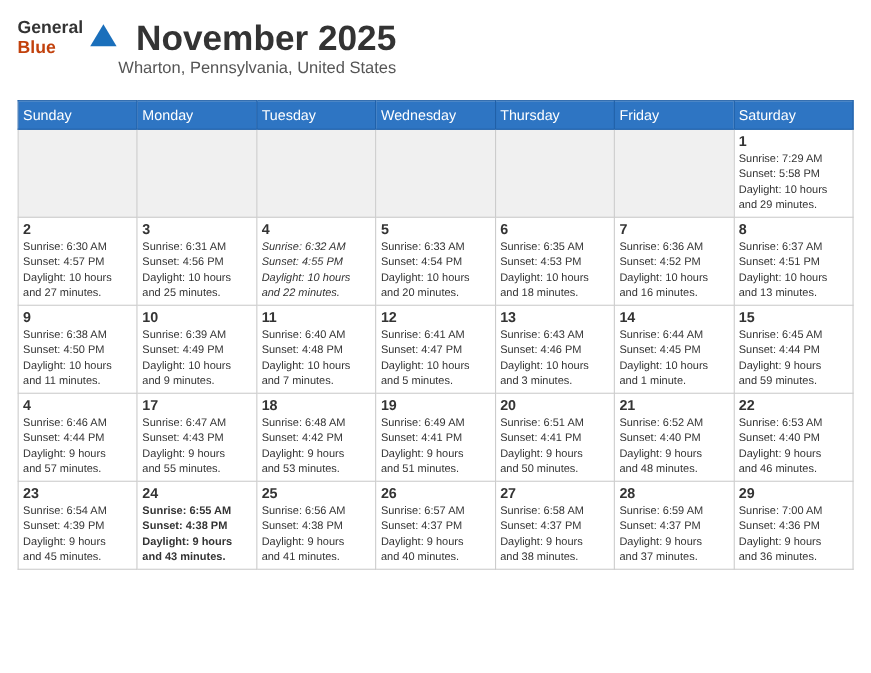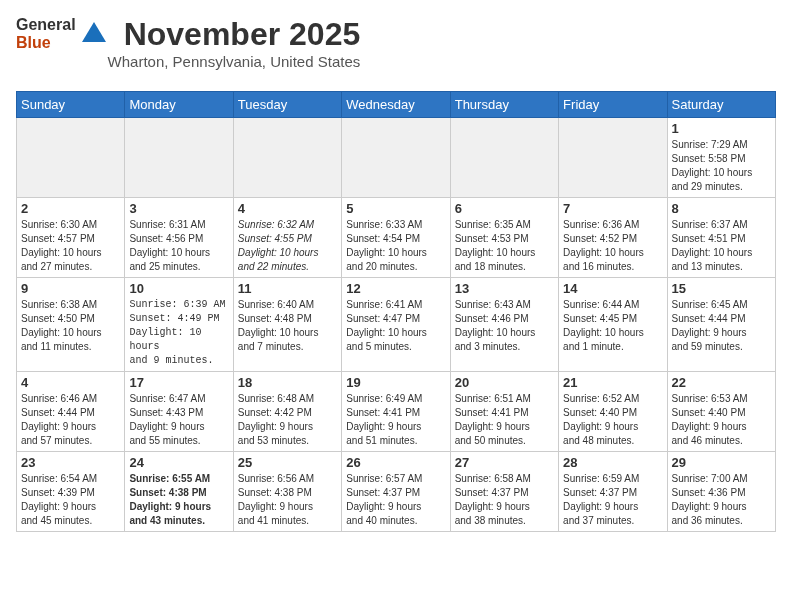--- a/index.html
+++ b/index.html
@@ -161,21 +161,21 @@
         <td><span class="day-number">8</span><span class="day-info" style="white-space: pre-line;">Sunrise: 6:37 AM
 Sunset: 4:51 PM
 Daylight: 10 hours
 and 13 minutes.</span></td>
       </tr>
       <tr>
         <td><span class="day-number">9</span><span class="day-info" style="white-space: pre-line;">Sunrise: 6:38 AM
 Sunset: 4:50 PM
 Daylight: 10 hours
 and 11 minutes.</span></td>
-        <td><span class="day-number">10</span><span class="day-info" style="white-space: pre-line; font-family: Liberation Mono, monospace;">Sunrise: 6:39 AM
+        <td><span class="day-number">10</span><span class="day-info" style="white-space: pre-line;">Sunrise: 6:39 AM
 Sunset: 4:49 PM
 Daylight: 10 hours
 and 9 minutes.</span></td>
         <td><span class="day-number">11</span><span class="day-info" style="white-space: pre-line;">Sunrise: 6:40 AM
 Sunset: 4:48 PM
 Daylight: 10 hours
 and 7 minutes.</span></td>
         <td><span class="day-number">12</span><span class="day-info" style="white-space: pre-line;">Sunrise: 6:41 AM
 Sunset: 4:47 PM
 Daylight: 10 hours

